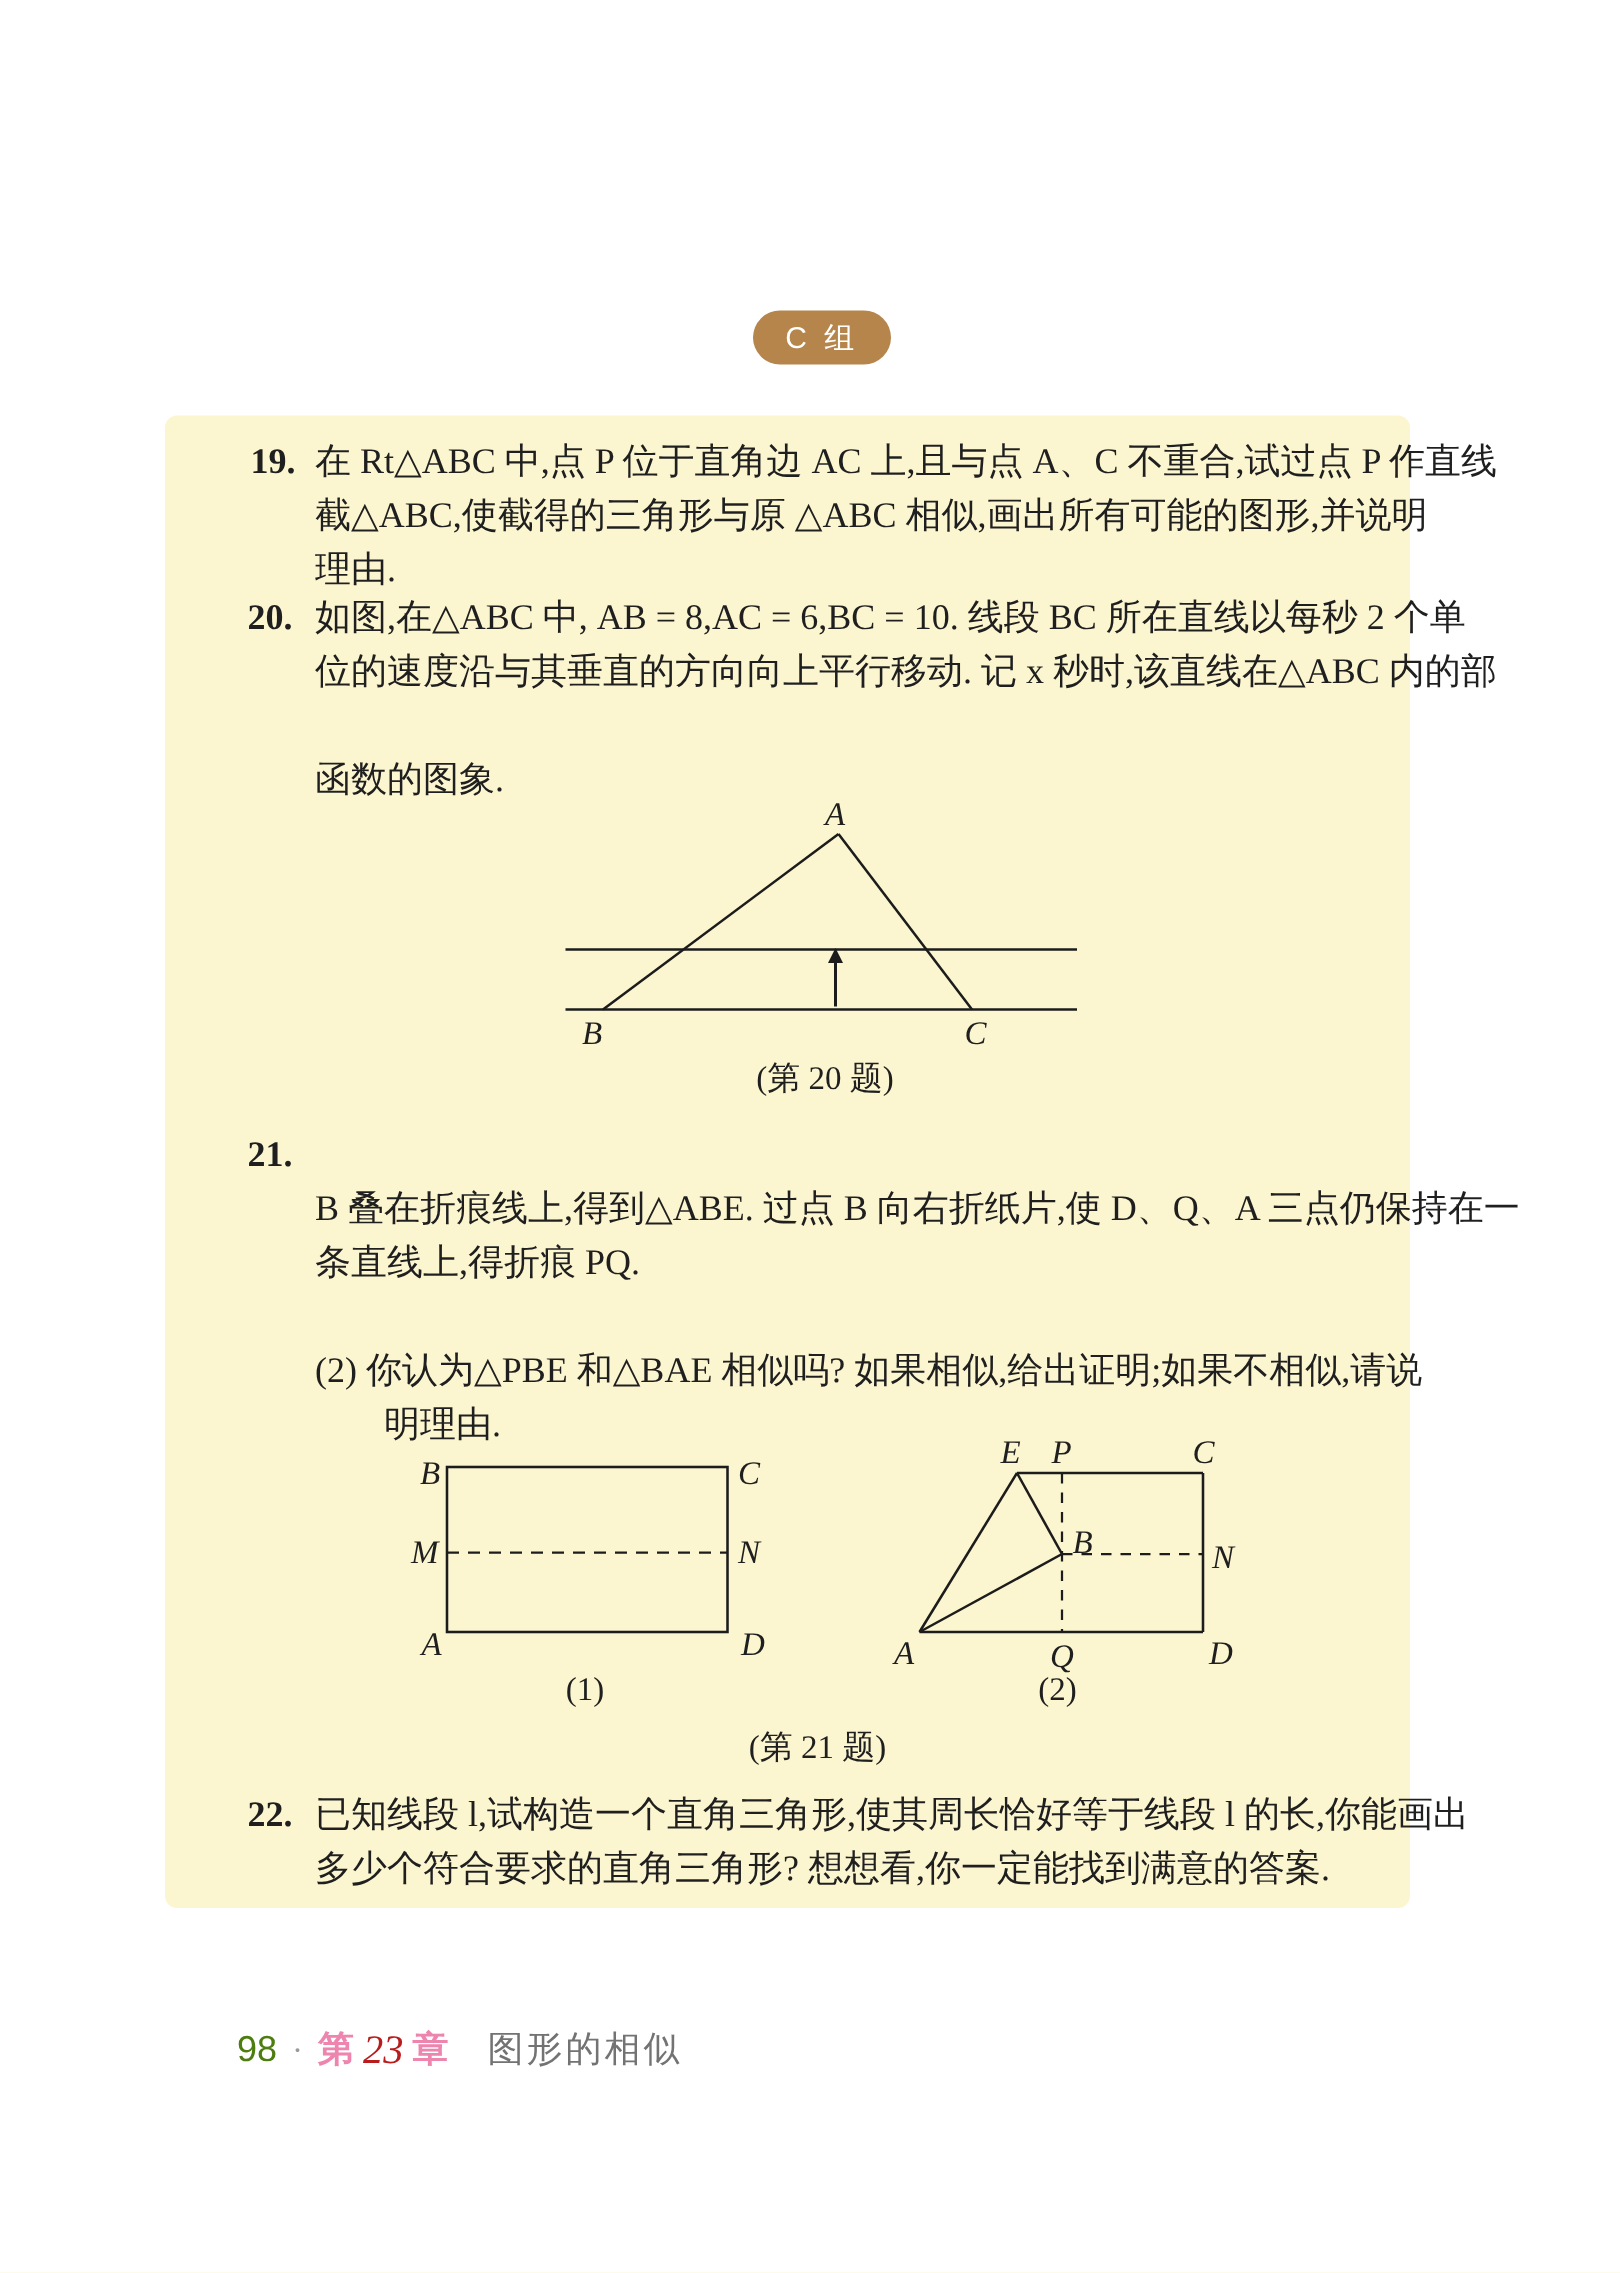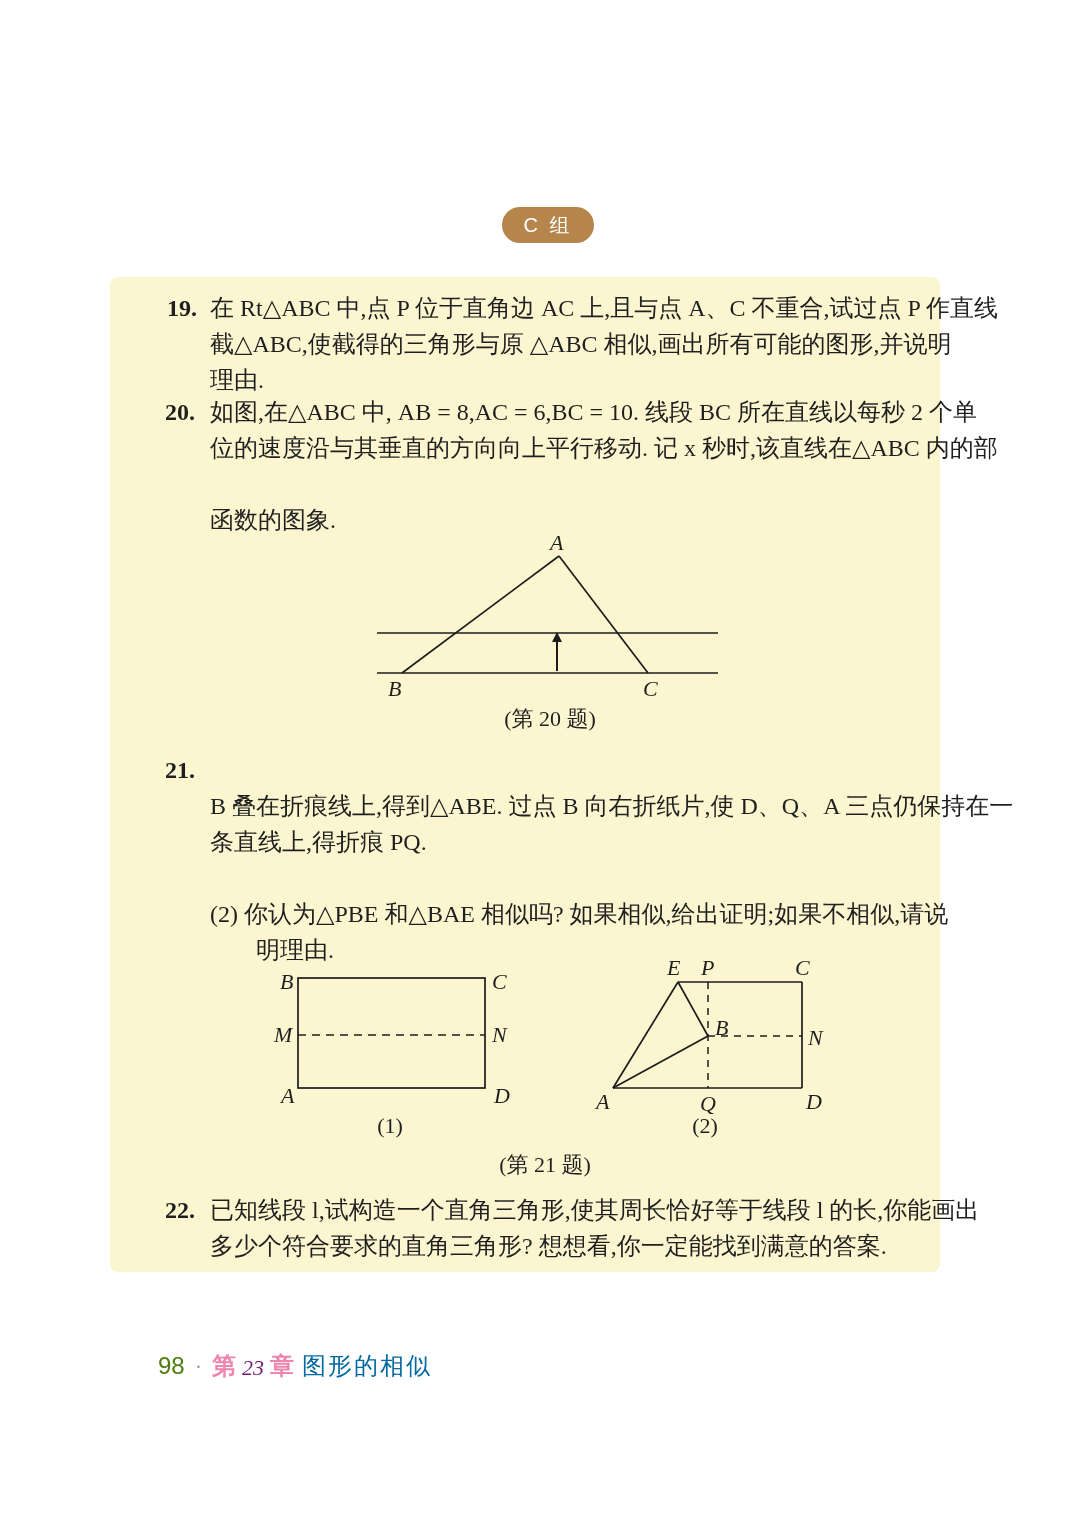--- a/index.html
+++ b/index.html
@@ -14,22 +14,22 @@
   .num{font-weight:bold;}
   .caption{position:absolute;text-align:center;font-size:22px;color:#1f1f1f;white-space:nowrap;}
   .fig{position:absolute;}
   .lbl{position:absolute;font-style:italic;font-size:22px;line-height:24px;color:#1f1f1f;
        font-family:"Liberation Serif","DejaVu Serif",serif;}
   svg{display:block;overflow:visible;}
   .footer{position:absolute;left:158px;top:1350px;display:flex;align-items:baseline;font-size:25px;}
   .footer .pgnum{color:#4d7c0f;font-family:"Liberation Sans","DejaVu Sans",sans-serif;font-size:24px;}
   .footer .sep{color:#9a9a9a;margin:0 10px;font-size:22px;}
   .footer .chap{color:#ed85ae;font-weight:bold;font-size:24px;}
-  .footer .chapnum{color:#701a75;font-size:22px;font-style:italic;margin:0 6px;position:relative;top:1px;}
-  .footer .title{color:#0369a1;font-size:24px;margin-left:8px;letter-spacing:2px;}
+  .footer .chapnum{color:#b91c1c;font-size:27px;font-style:italic;margin:0 6px;position:relative;top:1px;}
+  .footer .title{color:#737373;font-size:24px;margin-left:26px;letter-spacing:2px;}
 </style>
 </head>
 <body>
 
 <div id="page">
 
   <div id="panel"></div>
 
   <div class="badge">C 组</div>
 

